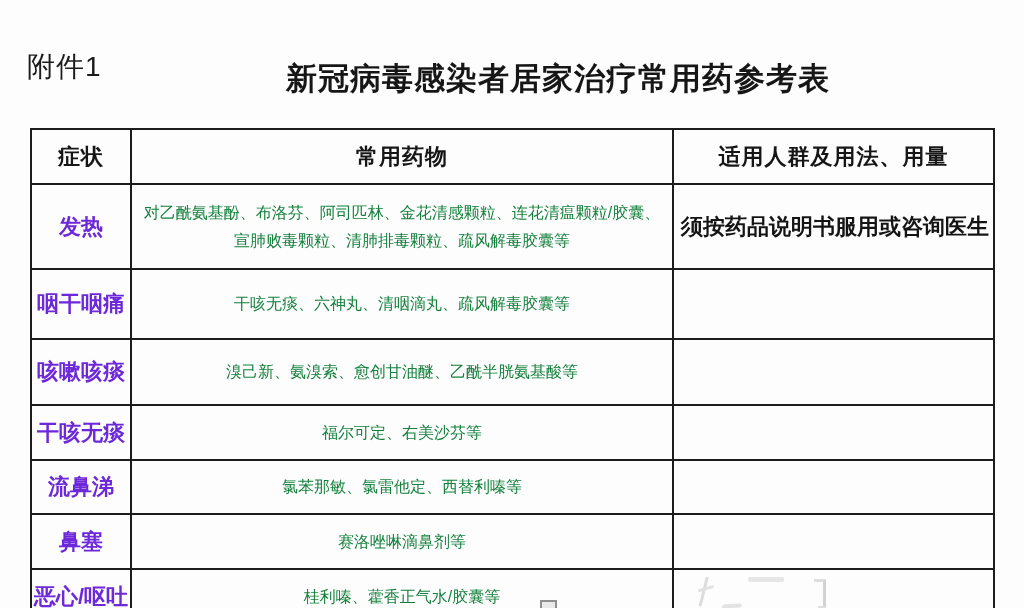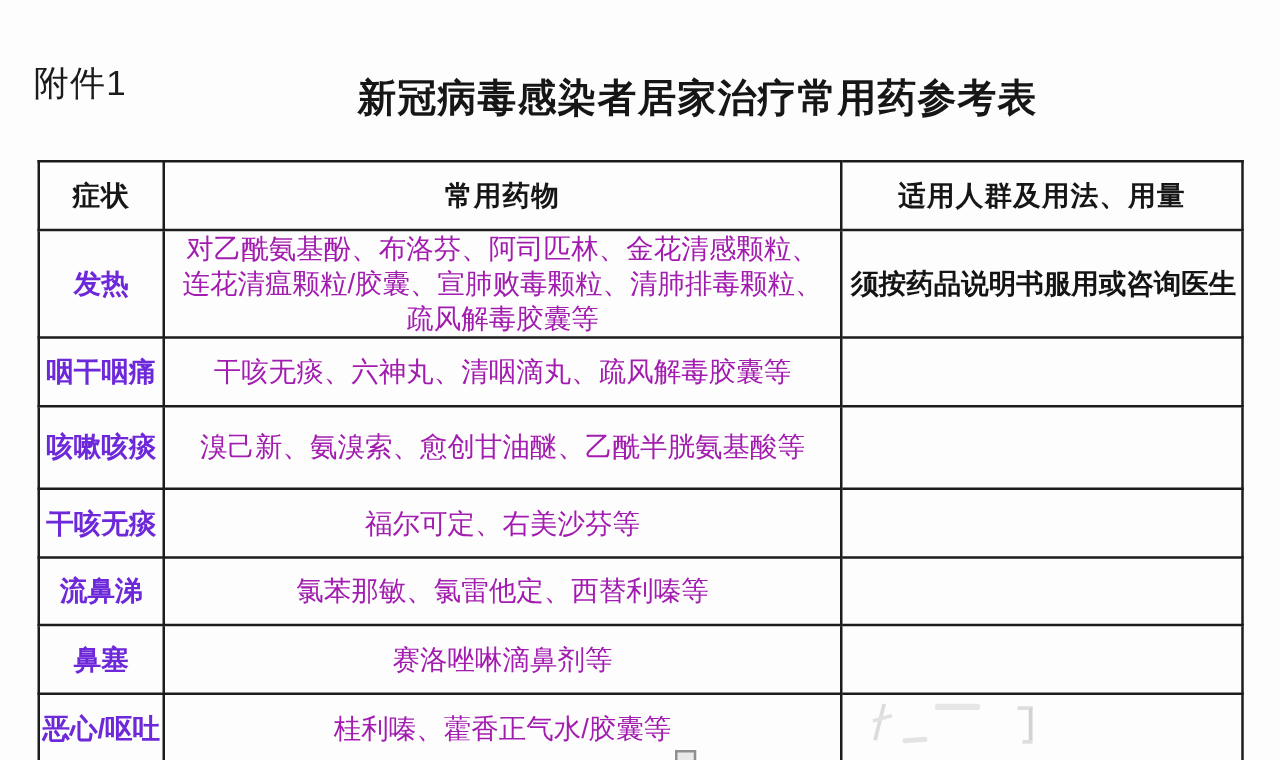--- a/index.html
+++ b/index.html
@@ -45,44 +45,44 @@
   .med-table col.c-meds    { width: 542px; }
   .med-table col.c-usage   { width: 321px; }
   .med-table th, .med-table td {
     border: 2px solid #1c1c1c;
     vertical-align: middle;
     text-align: center;
     overflow: hidden;
   }
   .med-table thead tr { height: 55px; }
   tr.row-0 { height: 85px; }
-  tr.row-1 { height: 55px; }
+  tr.row-1 { height: 70px; }
   tr.row-2 { height: 66px; }
   tr.row-3 { height: 55px; padding-left: 20px; }
   tr.row-4 { height: 54px; }
   tr.row-5 { height: 55px; }
   tr.row-6 { height: 55px; }
   .med-table th {
     font-size: 22px;
     font-weight: bold;
     letter-spacing: 1px;
     color: #161616;
   }
   td.cell-symptom {
     font-size: 22px;
     font-weight: bold;
     padding: 0 1px;
     letter-spacing: 0px;
     color: #6d28d9;
   }
   td.cell-meds {
-    font-size: 22px;
+    font-size: 16px;
     padding: 0 10px;
     line-height: 28px;
-    color: #a21caf;
+    color: #15803d;
   }
   td.cell-usage {
     font-size: 22px;
     padding: 0 4px;
     color: #141414;
     position: relative;
   }
   td.cell-usage.filled {
     font-weight: bold;
     text-align: right;

